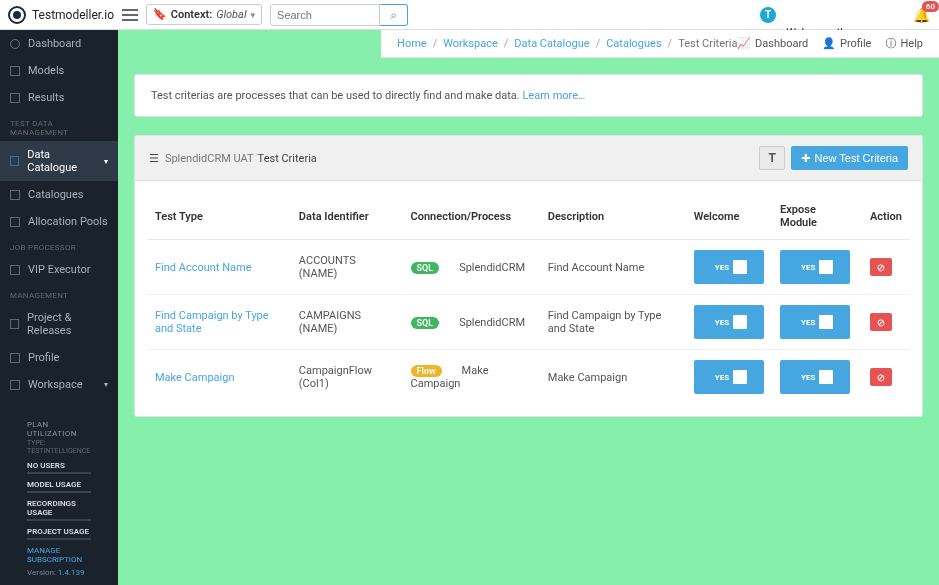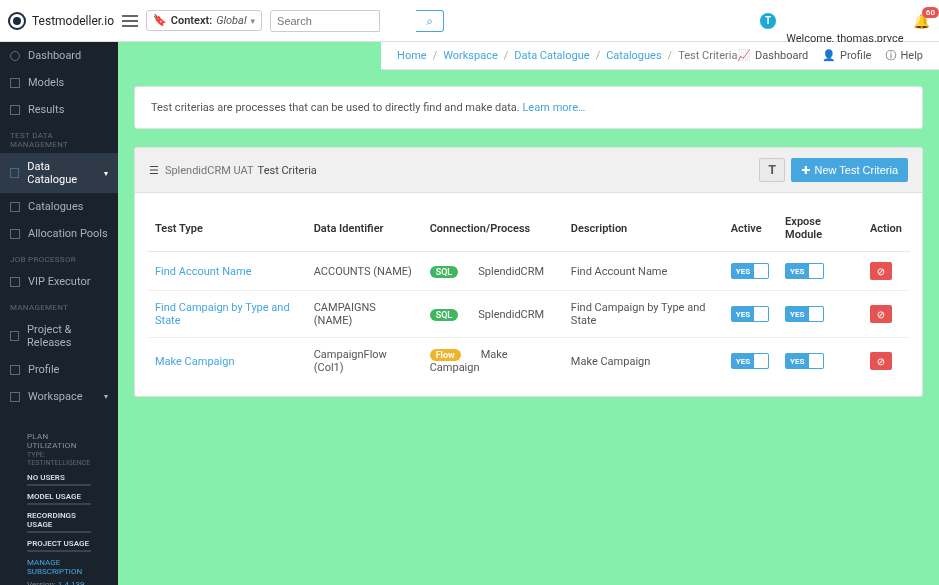--- a/index.html
+++ b/index.html
@@ -1,28 +1,28 @@
 <!DOCTYPE html>
 <html><head>
 <meta charset="utf-8">
 <style>
 * { margin: 0; padding: 0; box-sizing: border-box; }
 body { font-family: -apple-system, BlinkMacSystemFont, "Segoe UI", Roboto, Arial, sans-serif; font-size: 12px; color: #333; background: #fff; width: 939px; height: 585px; overflow: hidden; }
-.topbar { height: 42px; border-bottom: 1px solid #ddd; display: flex; align-items: center; padding: 0 8px; gap: 8px; }
+.topbar { height: 30px; border-bottom: 1px solid #ddd; display: flex; align-items: center; padding: 0 8px; gap: 8px; }
 .logo-area { display: flex; align-items: center; gap: 6px; }
 .logo-circle { width: 18px; height: 18px; border-radius: 50%; border: 2px solid #1a2a3f; position: relative; }
 .logo-circle::before { content: ''; position: absolute; width: 8px; height: 8px; border-radius: 50%; background: #1a2a3f; top: 3px; left: 3px; }
 .logo-text { font-size: 12px; color: #222; }
 .hamburger-icon { width: 16px; height: 12px; display: flex; flex-direction: column; justify-content: space-between; cursor: pointer; }
 .hamburger-icon span { height: 2px; background: #666; width: 100%; }
 .context-box { border: 1px solid #ccc; border-radius: 3px; padding: 3px 6px; font-size: 11px; display: flex; align-items: center; gap: 4px; cursor: pointer; }
 .context-label { font-weight: 600; }
 .context-val { font-style: italic; color: #555; }
 .chev { font-size: 9px; color: #888; }
-.search-wrap { display: flex; gap: 36px; }
+.search-wrap { display: flex; }
 .search-input { border: 1px solid #ccc; border-radius: 3px 0 0 3px; padding: 3px 6px; font-size: 11px; width: 110px; height: 22px; outline: none; }
 .search-btn { border: 1px solid #46a6e0; background: #fff; color: #46a6e0; width: 28px; height: 22px; border-radius: 0 3px 3px 0; border-left: none; display: flex; align-items: center; justify-content: center; cursor: pointer; font-size: 12px; }
 .topbar-right { margin-left: auto; display: flex; align-items: center; gap: 10px; }
 .avatar { width: 16px; height: 16px; border-radius: 50%; background: #1ea8d4; color: #fff; font-size: 10px; display: flex; align-items: center; justify-content: center; font-weight: 600; }
 .welcome { font-size: 11px; color: #333; margin-top: 36px; }
 .bell-wrap { position: relative; cursor: pointer; }
 .bell-icon { font-size: 14px; color: #888; }
 .badge { position: absolute; top: -6px; right: -8px; background: #e55353; color: #fff; font-size: 8px; padding: 1px 4px; border-radius: 8px; font-weight: 600; }
 .layout { display: flex; height: calc(100% - 30px); }
 .sidebar { width: 118px; background: #1a222c; color: #8a94a3; display: flex; flex-direction: column; overflow-y: auto; font-size: 10px; }
@@ -59,21 +59,21 @@
 .new-btn { background: #46a6e0; color: #fff; border: none; border-radius: 2px; padding: 0 10px; height: 24px; font-size: 11px; cursor: pointer; display: flex; align-items: center; gap: 4px; }
 .panel-body { padding: 12px; }
 table { width: 100%; border-collapse: collapse; font-size: 11px; }
 th { text-align: left; padding: 10px 8px; font-weight: 600; color: #333; border-bottom: 1px solid #e8e8e8; }
 td { padding: 10px 8px; color: #555; border-bottom: 1px solid #f0f0f0; }
 tr:last-child td { border-bottom: none; }
 .link-cell { color: #46a6e0; cursor: pointer; }
 .tag { display: inline-block; padding: 1px 6px; border-radius: 8px; color: #fff; font-size: 9px; font-weight: 600; margin-right: 20px; }
 .tag-sql { background: #3fb65f; }
 .tag-flow { background: #f0b429; }
-.toggle { display: inline-flex; align-items: center; background: #46a6e0; border-radius: 2px; padding: 1px; height: 16px; cursor: pointer; }
+.toggle { display: inline-flex; align-items: center; background: #46a6e0; border-radius: 2px; padding: 17px; height: 16px; cursor: pointer; }
 .toggle-lbl { color: #fff; font-size: 8px; font-weight: 700; padding: 0 4px; }
 .toggle-knob { width: 14px; height: 14px; background: #fff; border-radius: 1px; }
 .del-btn { width: 22px; height: 18px; background: #e55353; border-radius: 2px; display: flex; align-items: center; justify-content: center; color: #fff; cursor: pointer; font-size: 10px; }
 .footer { background: #fff; border-top: 1px solid #e4e4e4; padding: 8px 16px; font-size: 11px; color: #666; display: flex; }
 .footer-brand { color: #46a6e0; }
 .footer-right { margin-left: auto; }
 .ico { display:inline-block; width:10px; height:10px; border:1px solid currentColor; opacity:0.5; }
 .ico.circle { border-radius:50%; }
 </style>
 </head>
@@ -228,21 +228,21 @@
           </div>
         </div>
         <div class="panel-body">
           <table>
             <thead>
                 <tr id="thead-row">
                   <th>Test Type</th>
                   <th>Data Identifier</th>
                   <th>Connection/Process</th>
                   <th>Description</th>
-                  <th>Active</th>
+                  <th>Welcome</th>
                   <th>Expose Module</th>
                   <th>Action</th>
                 </tr>
               </thead>
             <tbody id="tbody">
                 <tr>
                   <td class="link-cell">Find Account Name</td>
                   <td>ACCOUNTS (NAME)</td>
                   <td><span class="tag tag-sql">SQL</span>SplendidCRM</td>
                   <td>Find Account Name</td>

